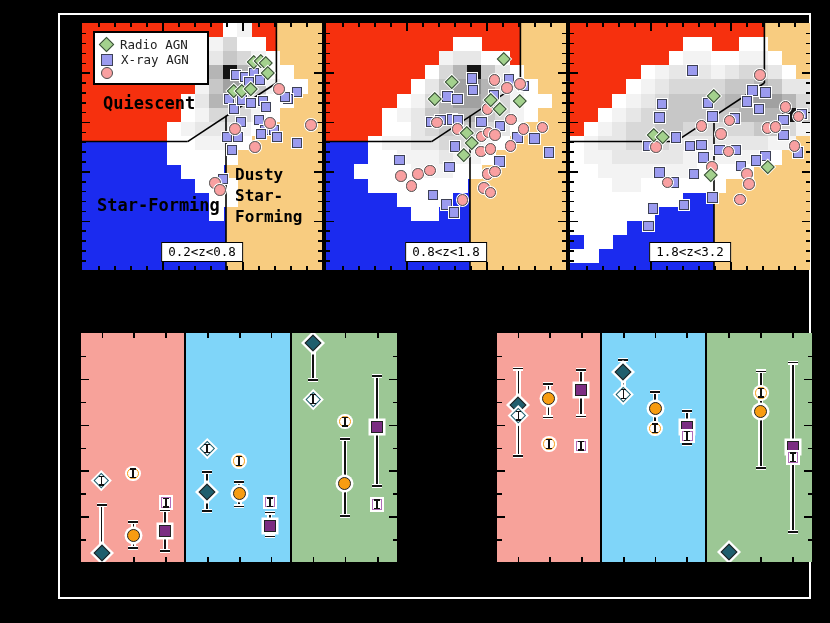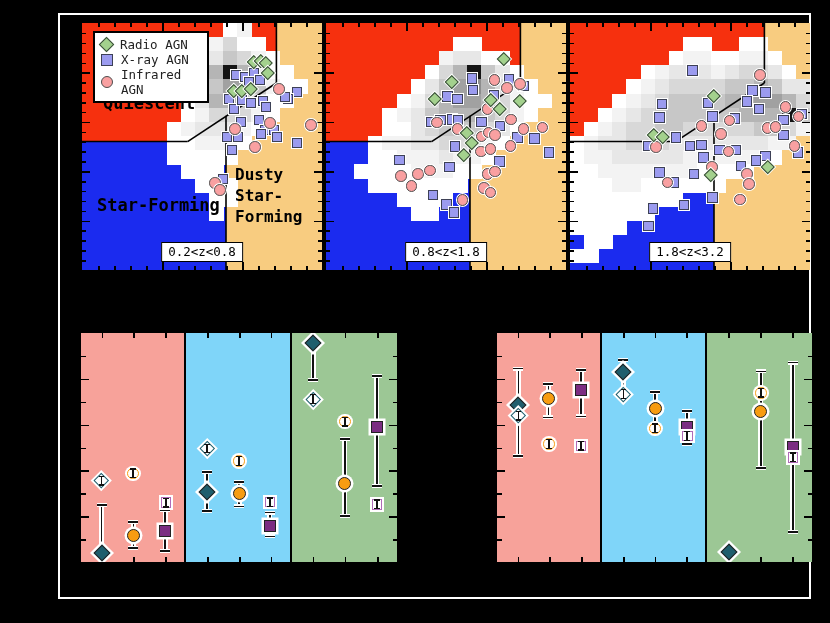--- a/index.html
+++ b/index.html
@@ -234,21 +234,20 @@
       <div class="legend-row">
         <span class="lg-marker" style="width:9px;height:9px;background:#a3d18d;border:1.5px solid #394c39;transform:rotate(45deg)"></span>
         <span>Radio AGN</span>
       </div>
       <div class="legend-row">
         <span class="lg-marker" style="width:10px;height:10px;background:#9b9bef;border:1.5px solid #3d4156"></span>
         <span>X-ray AGN</span>
       </div>
       <div class="legend-row">
         <span class="lg-marker" style="width:10px;height:10px;background:#f9a0a1;border:1.5px solid #4e4e4e;border-radius:50%"></span>
-        <span>Infrared AGN</span>
       </div>
     </div>
     <div class="z-label">0.2&lt;z&lt;0.8</div>
   </div>
 
   <div class="panel uvj-panel" id="uvj1" style="left:326px">
     <div class="layer js-fill">
         <svg width="240" height="247" style="position: absolute;">
           <polygon points="0,0 194.4,0 194.4,60.021 105.6,118.56 0,118.56" fill="#f6300e"></polygon>
           <polygon points="0,118.56 105.6,118.56 144,92.872 144,247 0,247" fill="#1b2bef"></polygon>

